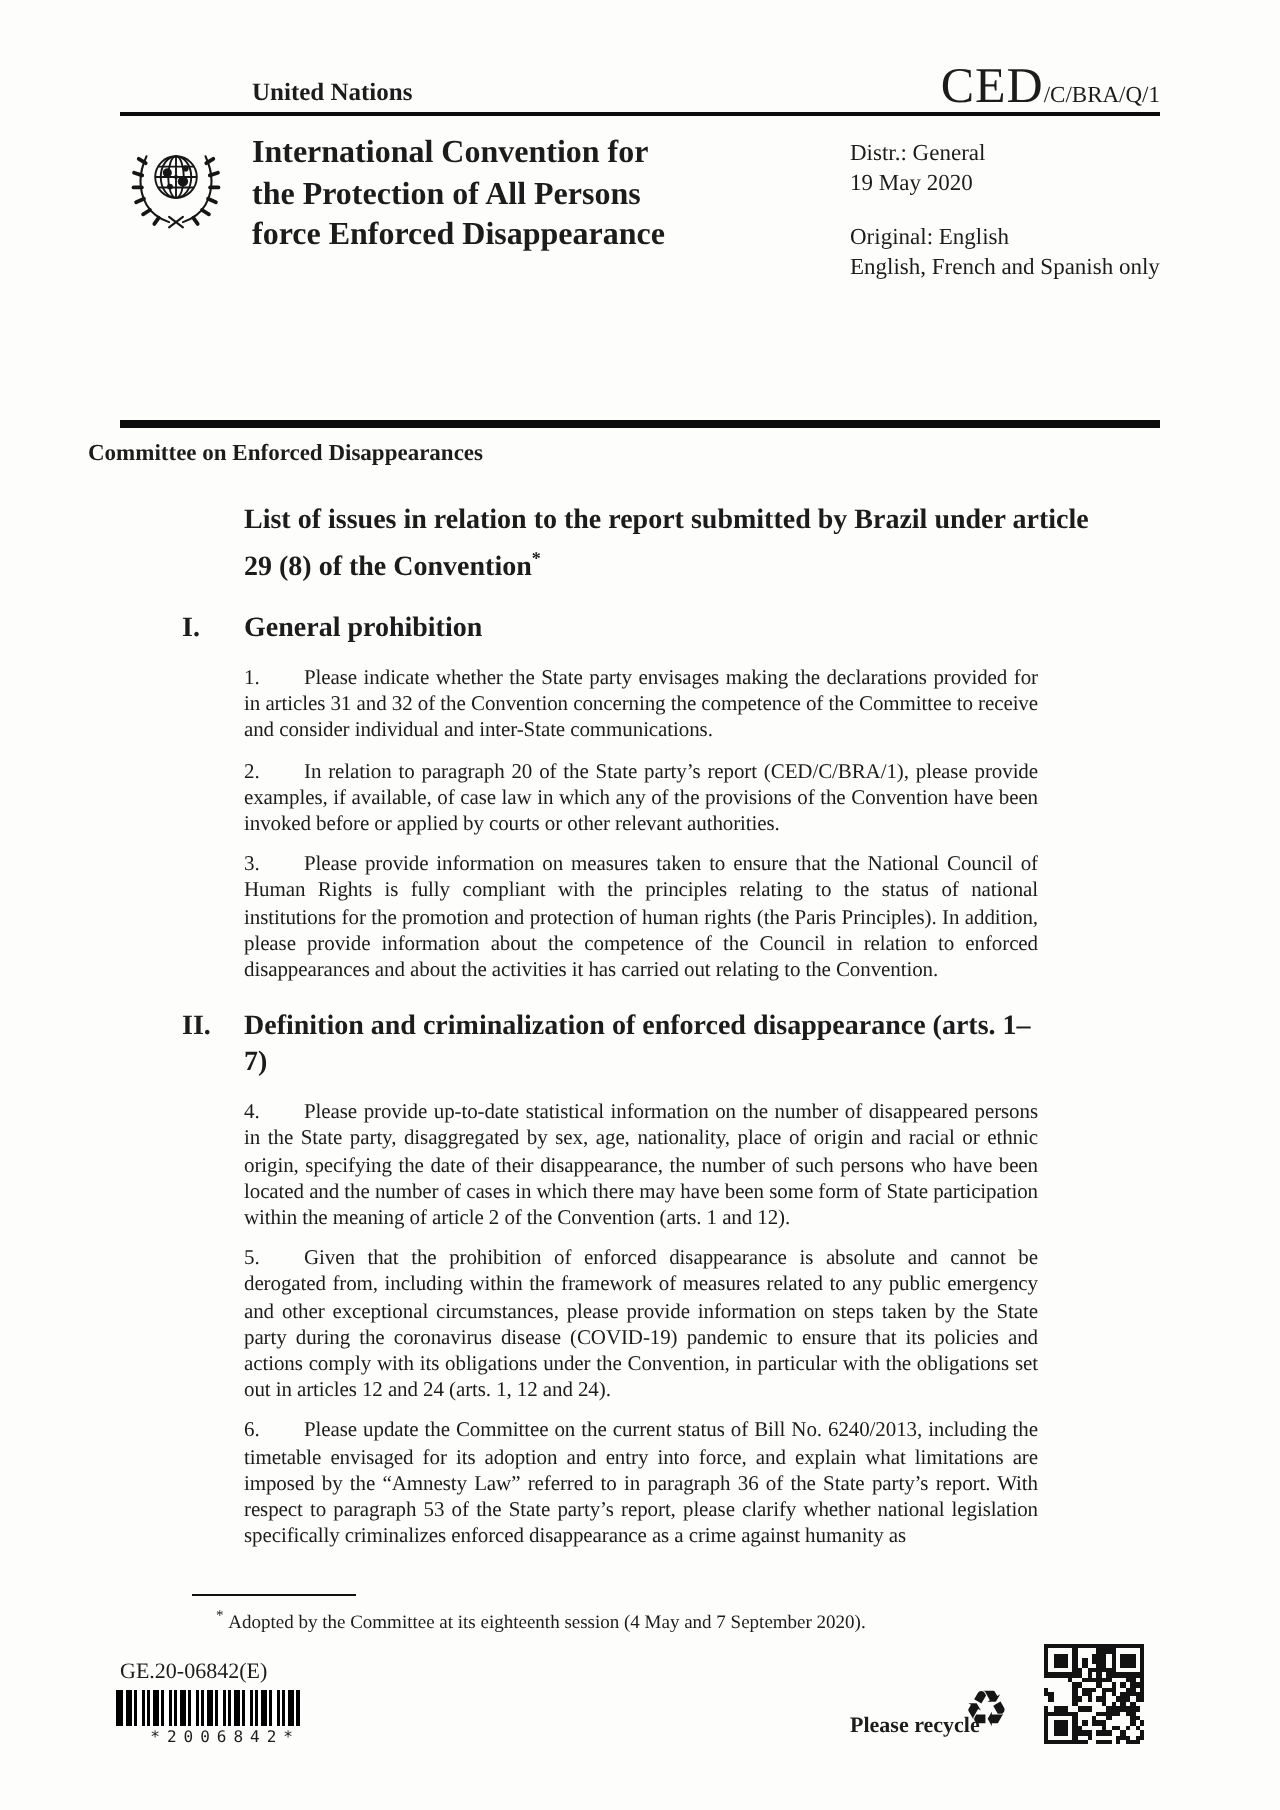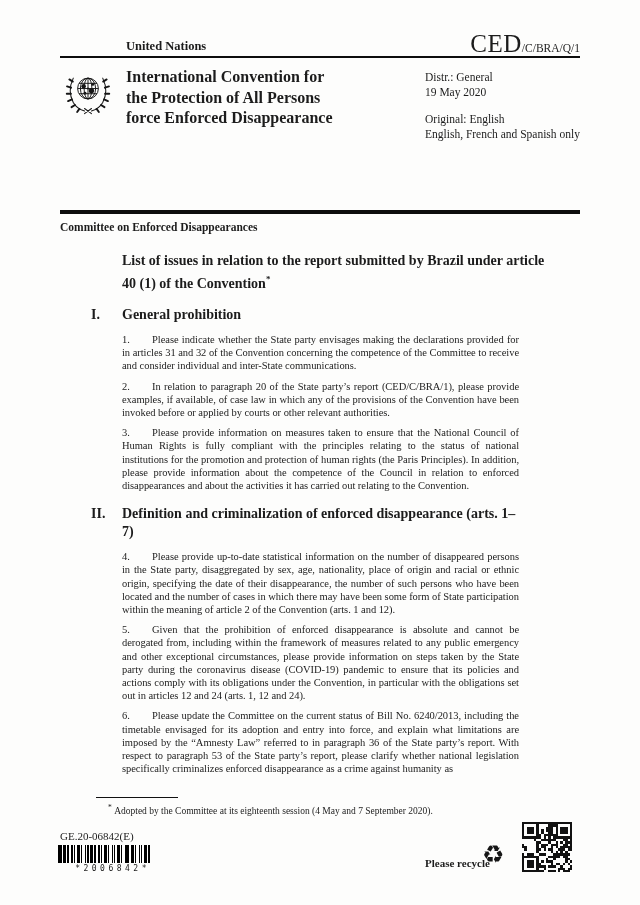--- a/index.html
+++ b/index.html
@@ -17,21 +17,21 @@
   .doc-symbol{position:absolute;right:60px;top:30px;text-align:left;white-space:nowrap;}
   .doc-symbol .main{font-size:25px;letter-spacing:.5px;}
   .doc-symbol .suffix{font-size:11.5px;}
   .rule-thin{position:absolute;left:60px;right:60px;top:56px;height:2px;background:#0d0d0d;}
   .un-emblem{position:absolute;left:62px;top:66px;width:52px;height:52px;}
   .conv-title{position:absolute;left:126px;top:67px;width:300px;font-size:16px;font-weight:bold;line-height:20.5px;}
   .meta{position:absolute;left:425px;top:70px;font-size:11.5px;line-height:15px;white-space:nowrap;}
   .meta .gap{height:12px;}
   
   .rule-thick{position:absolute;left:60px;right:60px;top:210px;height:3.5px;background:#0d0d0d;}
-  .committee{position:absolute;left:60px;top:221px;font-size:11.5px;font-weight:bold;}
+  .committee{position:absolute;left:44px;top:221px;font-size:11.5px;font-weight:bold;}
   .doc-title{position:absolute;left:122px;top:251px;width:424px;font-size:14px;font-weight:bold;line-height:19px;}
   .doc-title sup{font-size:9px;}
   .content{position:absolute;left:122px;top:306px;width:397px;font-size:10.5px;line-height:13.2px;text-align:justify;letter-spacing:-0.05px;}
   .section-head{position:relative;font-size:14px;font-weight:bold;line-height:18px;margin:0 0 9px 0;text-align:left;letter-spacing:0;}
   .section-head .numeral{position:absolute;left:-31px;}
   .section-head.second{margin-top:13px;}
   .para{margin:0 0 7px 0;}
   .pnum{display:inline-block;width:30px;letter-spacing:0;}
   
   .footnote{position:absolute;left:96px;top:797px;width:420px;font-size:9.5px;line-height:12px;}
@@ -111,21 +111,21 @@
     <div>Distr.: General</div>
     <div>19 May 2020</div>
     <div class="gap"></div>
     <div>Original: English</div>
     <div>English, French and Spanish only</div>
   </div>
 
   <div class="rule-thick"></div>
   <div class="committee">Committee on Enforced Disappearances</div>
 
-  <div class="doc-title"><span>List of issues in relation to the report submitted by Brazil under article 40 (1) of the Convention</span><sup>*</sup></div>
+  <div class="doc-title"><span>List of issues in relation to the report submitted by Brazil under article 29 (8) of the Convention</span><sup>*</sup></div>
 
   <div class="content">
 
     <div class="section-head">
       <span class="numeral">I.</span>
       <span>General prohibition</span>
     </div>
 
     <div class="para"><span class="pnum">1.</span><span>Please indicate whether the State party envisages making the declarations provided for in articles 31 and 32 of the Convention concerning the competence of the Committee to receive and consider individual and inter-State communications.</span></div>
     <div class="para"><span class="pnum">2.</span><span>In relation to paragraph 20 of the State party’s report (CED/C/BRA/1), please provide examples, if available, of case law in which any of the provisions of the Convention have been invoked before or applied by courts or other relevant authorities.</span></div>

